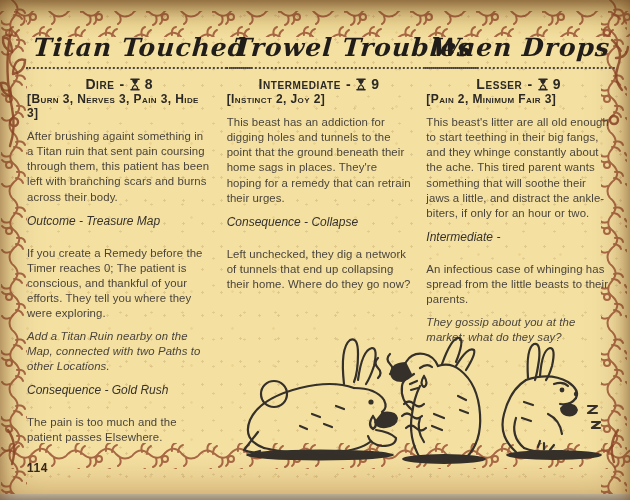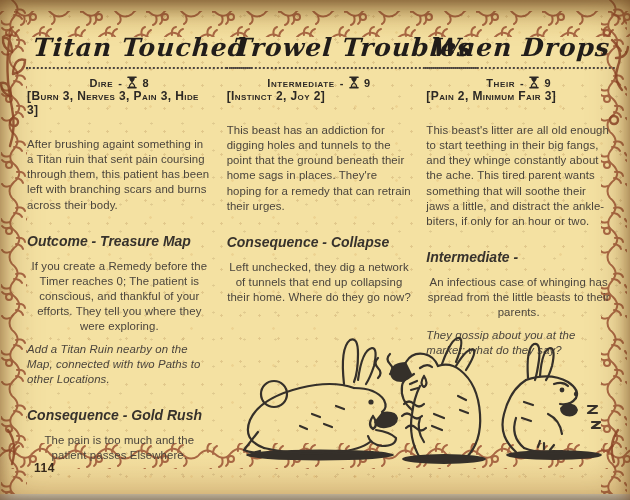--- a/index.html
+++ b/index.html
@@ -40,44 +40,44 @@
 
   .script-title {
     font-family:"DejaVu Serif", serif; font-style:italic;
     font-size:25px; letter-spacing:1px; color:#211d1a;
     text-align:center; width:fit-content; margin:0 auto;
     padding:0 6px 5px; border-bottom:2px dotted #4b443e;
     white-space:nowrap; transform:skewX(-4deg);
   }
   .meta {
     display:flex; justify-content:center; align-items:center; gap:5px;
-    margin-top:7px; font-weight:bold; font-size:11px; color:#2c2824;
+    margin-top:7px; font-weight:bold; font-size:14px; color:#2c2824;
     font-variant:small-caps; letter-spacing:.6px;
   }
   .hourglass { width:10px; height:13px; display:block; }
   .tags {
     font-weight:bold; font-size:12px; color:#2c2824;
     font-variant:small-caps; letter-spacing:.4px; margin-top:0;
   }
   .col p {
     font-size:11.4px; line-height:1.33; color:#4a443c;
     margin:6px 0 7px; letter-spacing:.1px;
   }
-  .col p.first { margin-top:20px; }
+  .col p.first { margin-top:9px; }
   .subhead {
-    font-size:14px; font-weight:bold; font-style:italic;
-    color:#37322c; margin-top:20px;
-  }
-  .subhead + p { margin-top:10px;text-align:center; }
+    font-size:12px; font-weight:normal; font-style:italic;
+    color:#37322c; margin-top:9px;
+  }
+  .subhead + p { margin-top:18px; }
   .italic { font-style:italic; }
 
   .rabbits { position:absolute; left:228px; top:318px; pointer-events:none; }
 
   .page-number {
-    position:absolute; left:34px; top:461px;
+    position:absolute; left:27px; top:461px;
     font-size:12px; font-weight:bold; color:#33271b; letter-spacing:.5px;
   }
 </style>
 </head>
 <body>
 
 <div class="page">
 
   <svg class="border-art" viewBox="0 0 630 500" width="630" height="500">
     <defs>
@@ -164,21 +164,21 @@
       </div>
       <div class="tags">[Instinct 2, Joy 2]</div>
       <p class="first">This beast has an addiction for digging holes and tunnels to the point that the ground beneath their home sags in places. They're hoping for a remedy that can retrain their urges.</p>
       <div class="subhead">Consequence - Collapse</div>
       <p>Left unchecked, they dig a network of tunnels that end up collapsing their home. Where do they go now?</p>
     </section>
 
     <section class="col">
       <h1 class="script-title">Waen Drops</h1>
       <div class="meta">
-        <span>Their</span>
+        <span>Lesser</span>
         <span>-</span>
         <svg class="hourglass" viewBox="0 0 11 14">
           <path d="M1 1.2 H10 M1 12.8 H10" stroke="#2c2824" stroke-width="1.6" fill="none" stroke-linecap="round"></path>
           <path d="M2.4 2 C2.4 4.8 4.4 5.6 5.5 7 C6.6 5.6 8.6 4.8 8.6 2 Z" fill="#2c2824"></path>
           <path d="M5.5 7 C4.4 8.4 2.4 9.2 2.4 12 H8.6 C8.6 9.2 6.6 8.4 5.5 7 Z" fill="none" stroke="#2c2824" stroke-width="1.3"></path>
         </svg>
         <span>9</span>
       </div>
       <div class="tags">[Pain 2, Minimum Fair 3]</div>
       <p class="first">This beast's litter are all old enough to start teething in their big fangs, and they whinge constantly about the ache. This tired parent wants something that will soothe their jaws a little, and distract the ankle-biters, if only for an hour or two.</p>

